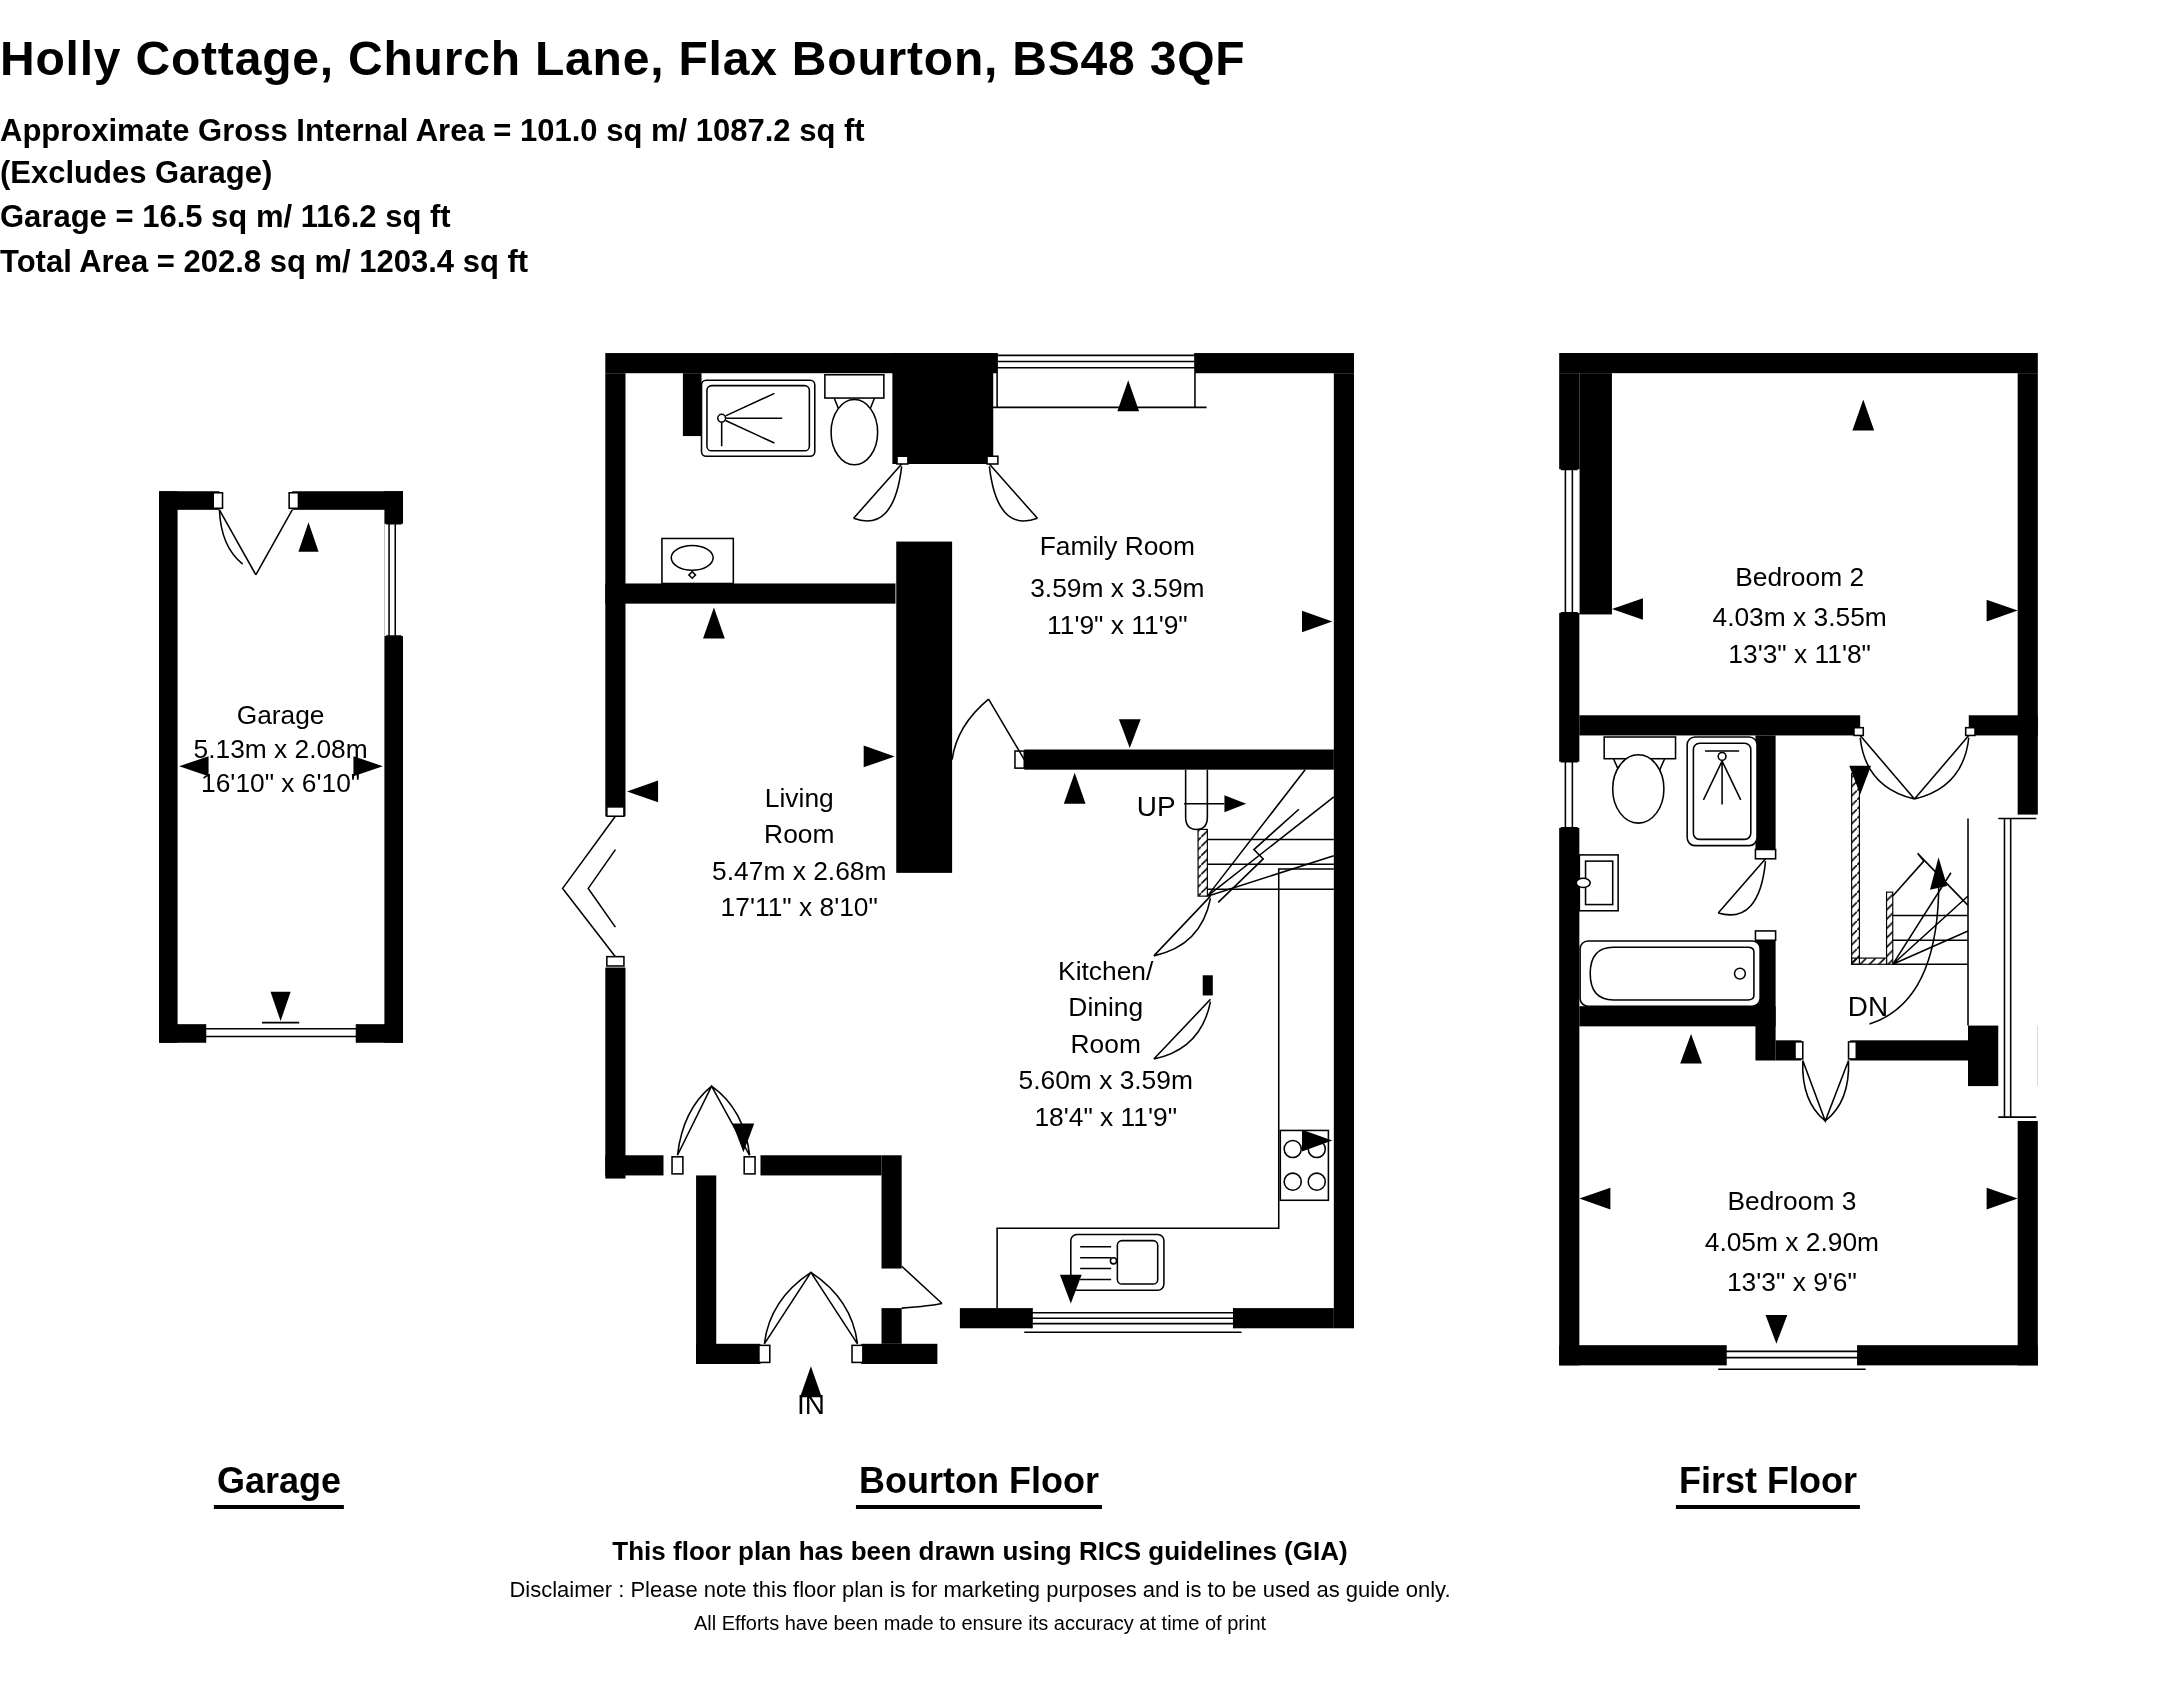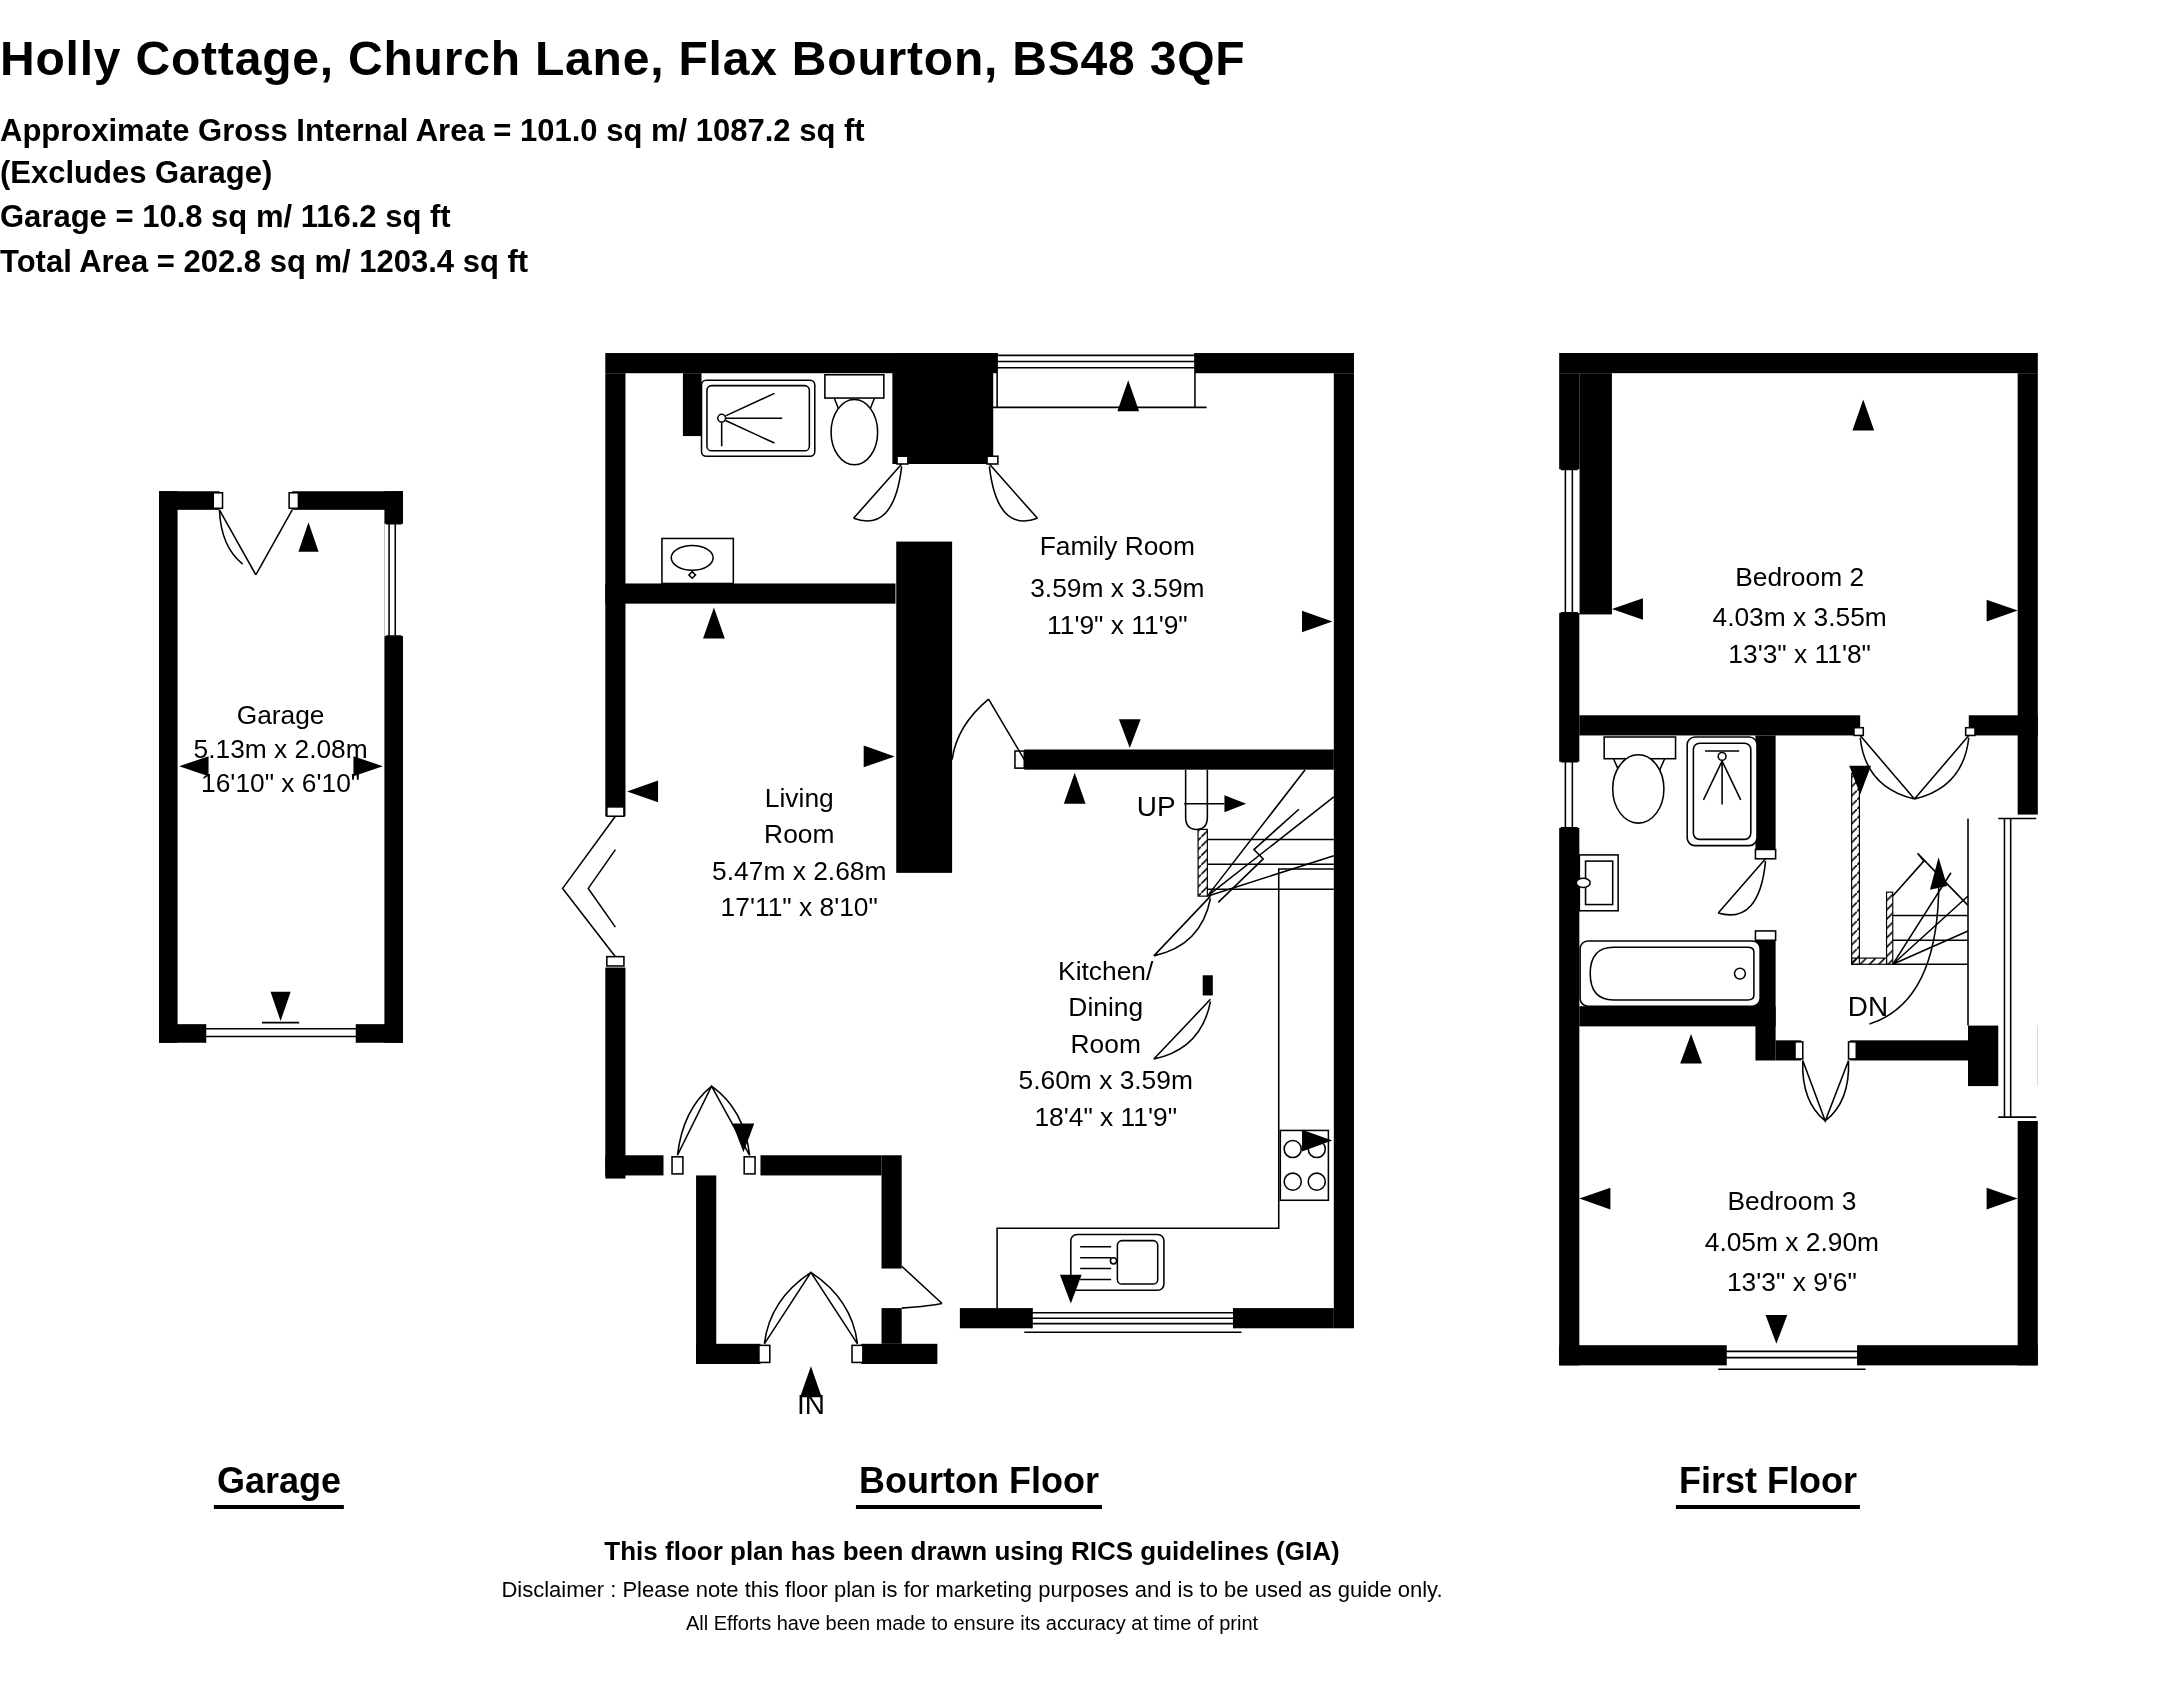--- a/index.html
+++ b/index.html
@@ -4,39 +4,39 @@
 <style>
   html,body{margin:0;padding:0}
   body{width:2172px;height:1707px;background:#fff;position:relative;
        font-family:"Liberation Sans",sans-serif;color:#000;overflow:hidden}
   .hdr{position:absolute;left:0;width:2172px;font-weight:bold;white-space:nowrap}
   #title{top:31px;font-size:48px;letter-spacing:0.8px}
   .sub{font-size:31px}
   .plan{position:absolute}
   .floorlbl{position:absolute;top:1460px;font-size:36px;font-weight:bold;
             border-bottom:4.7px solid #000;padding:0 3.1px 3.1px 3.1px;transform:translateX(-50%);white-space:nowrap}
-  .foot{position:absolute;left:0;width:1944px;text-align:center;white-space:nowrap}
+  .foot{position:absolute;left:8px;width:1944px;text-align:center;white-space:nowrap}
   #rics{top:1536px;font-size:26px;font-weight:bold}
   #disc{top:1577px;font-size:22px}
   #acc{top:1612px;font-size:20px}
   svg .wall{fill:#000;stroke:none}
   svg .thin{stroke:#000;stroke-width:2;fill:none}
   svg .wht{fill:#fff;stroke:#000;stroke-width:2}
   svg .wwht{fill:#fff;stroke:none}
   svg .arr{fill:#000;stroke:none}
   svg text{fill:#000;font-family:"Liberation Sans",sans-serif;font-size:34px;text-anchor:middle}
   svg text.big{font-size:36px}
 </style>
 </head>
 <body>
 
 <div class="hdr" id="title">Holly Cottage, Church Lane, Flax Bourton, BS48 3QF</div>
 <div class="hdr sub" style="top:113px">Approximate Gross Internal Area = 101.0 sq m/ 1087.2 sq ft</div>
 <div class="hdr sub" style="top:155px">(Excludes Garage)</div>
-<div class="hdr sub" style="top:199px">Garage = 10.8 sq m/ 116.2 sq ft</div>
+<div class="hdr sub" style="top:199px">Garage = 16.5 sq m/ 116.2 sq ft</div>
 <div class="hdr sub" style="top:244px">Total Area = 202.8 sq m/ 1203.4 sq ft</div>
 
 <svg class="plan" style="left:159px;top:491px" width="244" height="552" viewBox="0 0 315 712">
   <g>
     <rect class="wall" x="0" y="0" width="78" height="24"></rect>
     <rect class="wall" x="172" y="0" width="143" height="24"></rect>
     <rect class="wall" x="0" y="0" width="24" height="712"></rect>
     <rect class="wall" x="291" y="0" width="24" height="712"></rect>
     <rect class="wall" x="0" y="688" width="60" height="24"></rect>
     <rect class="wall" x="255" y="688" width="60" height="24"></rect>

